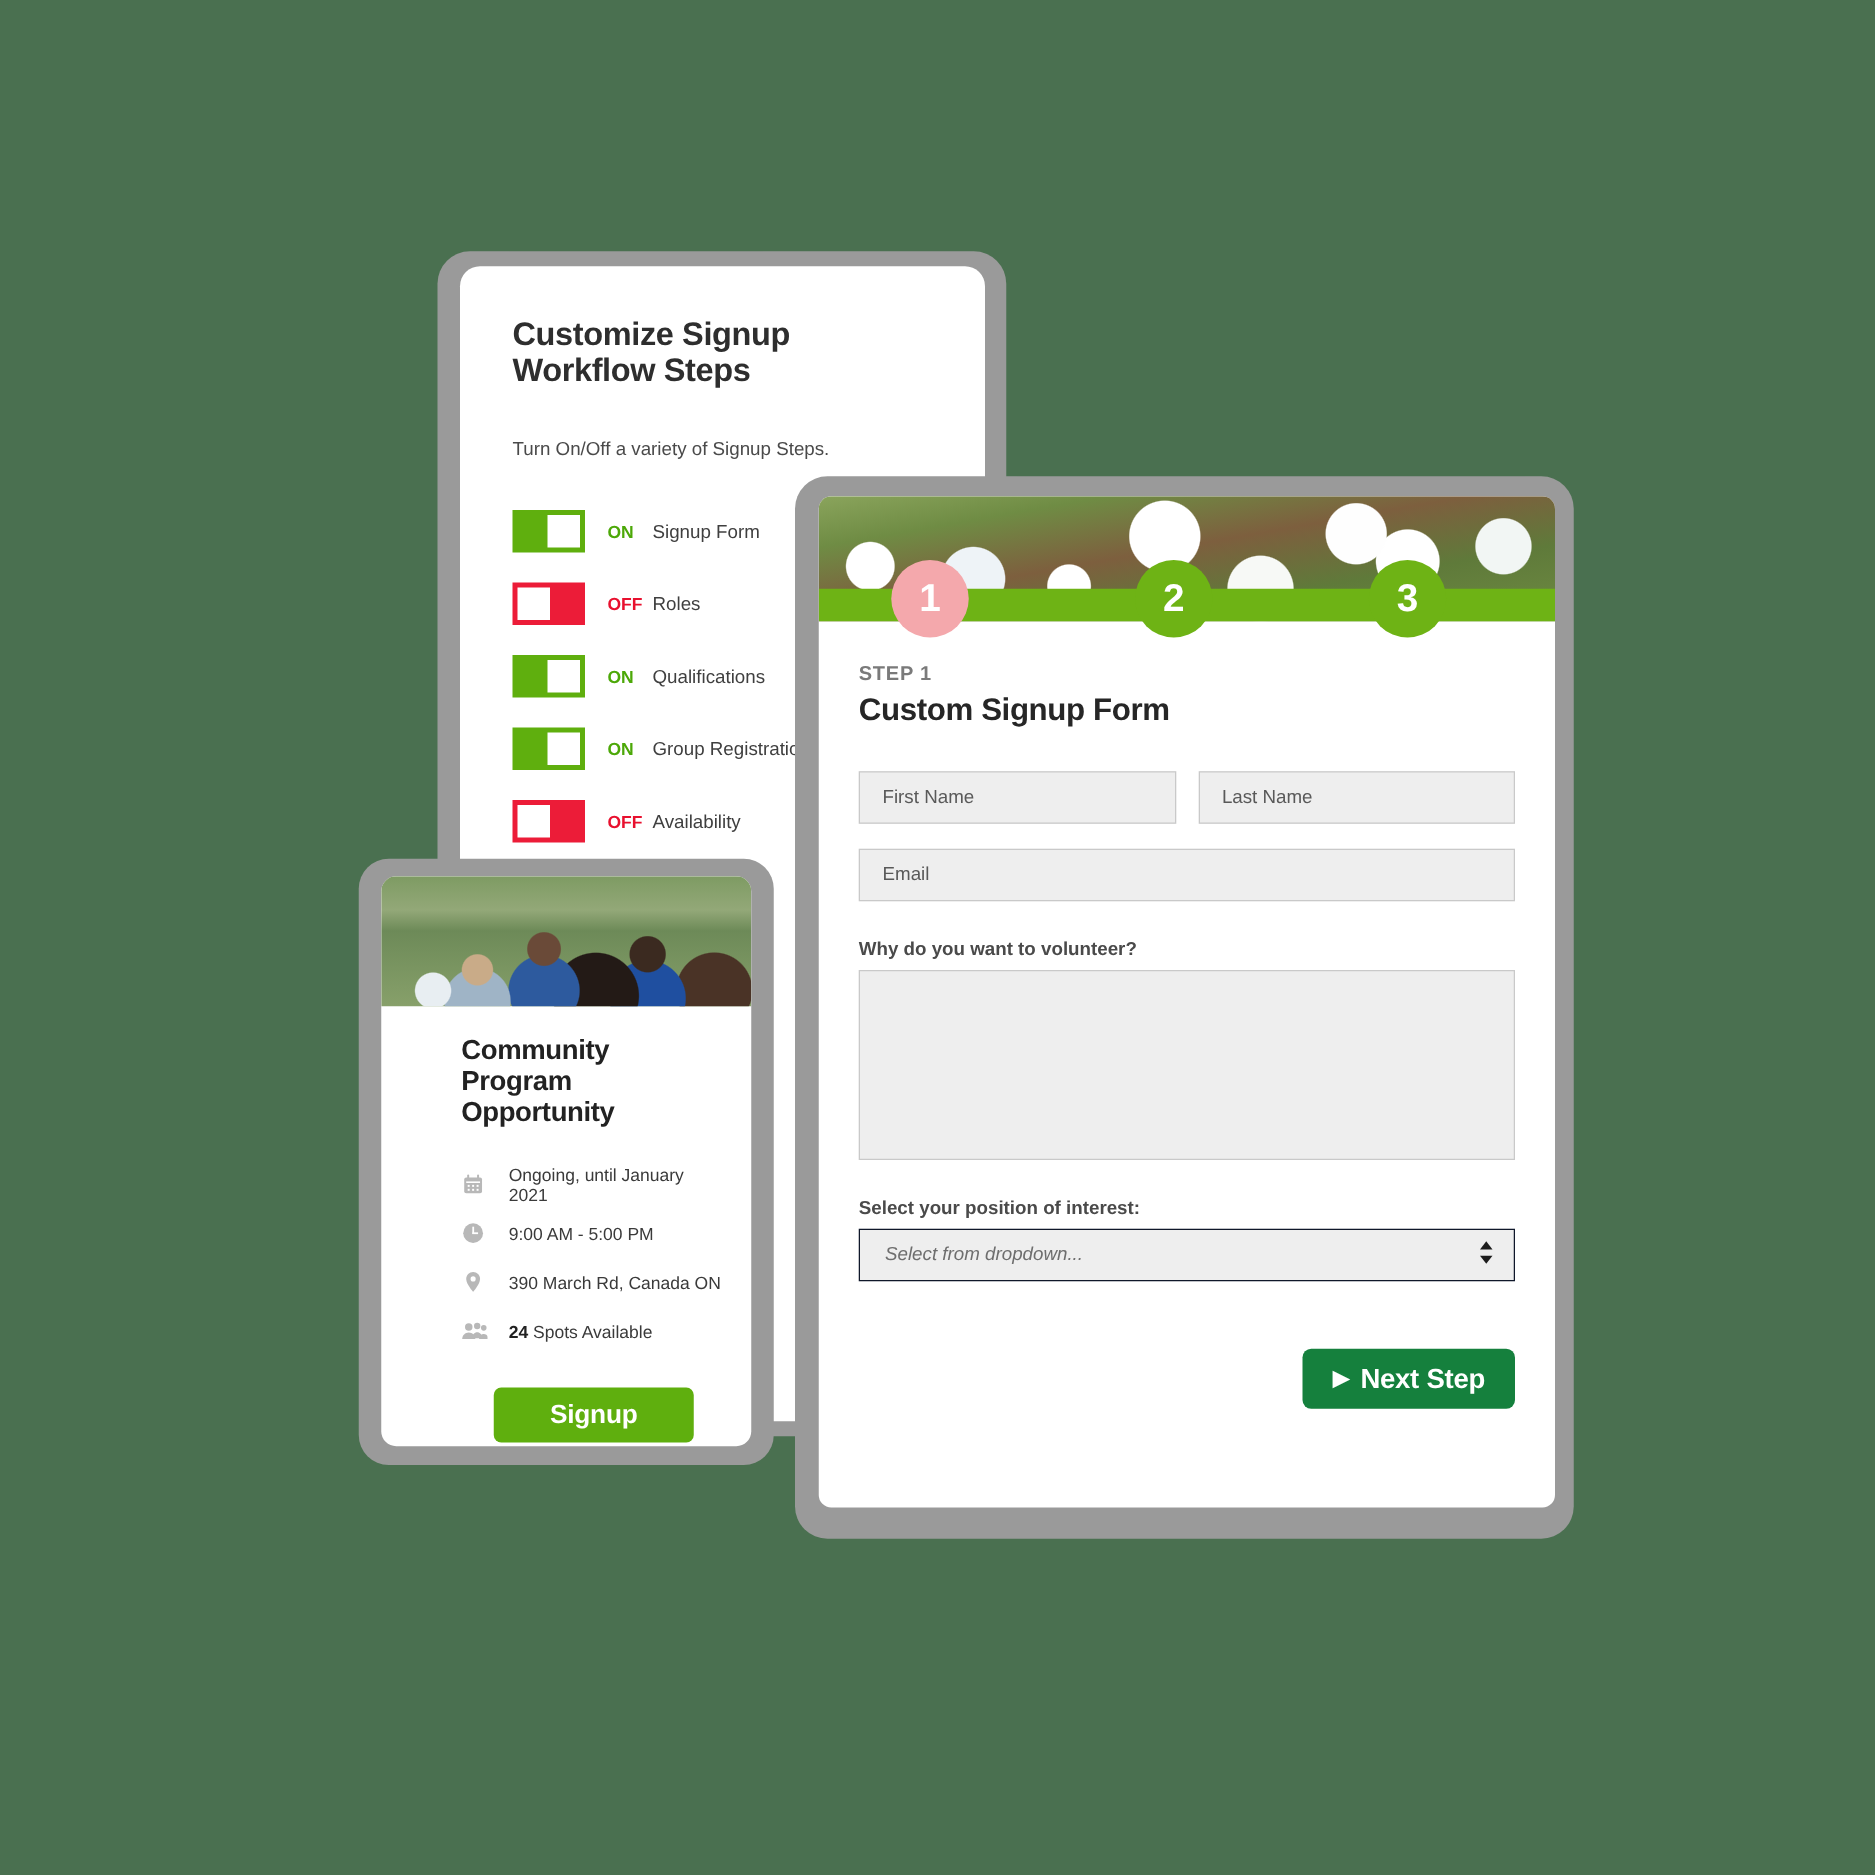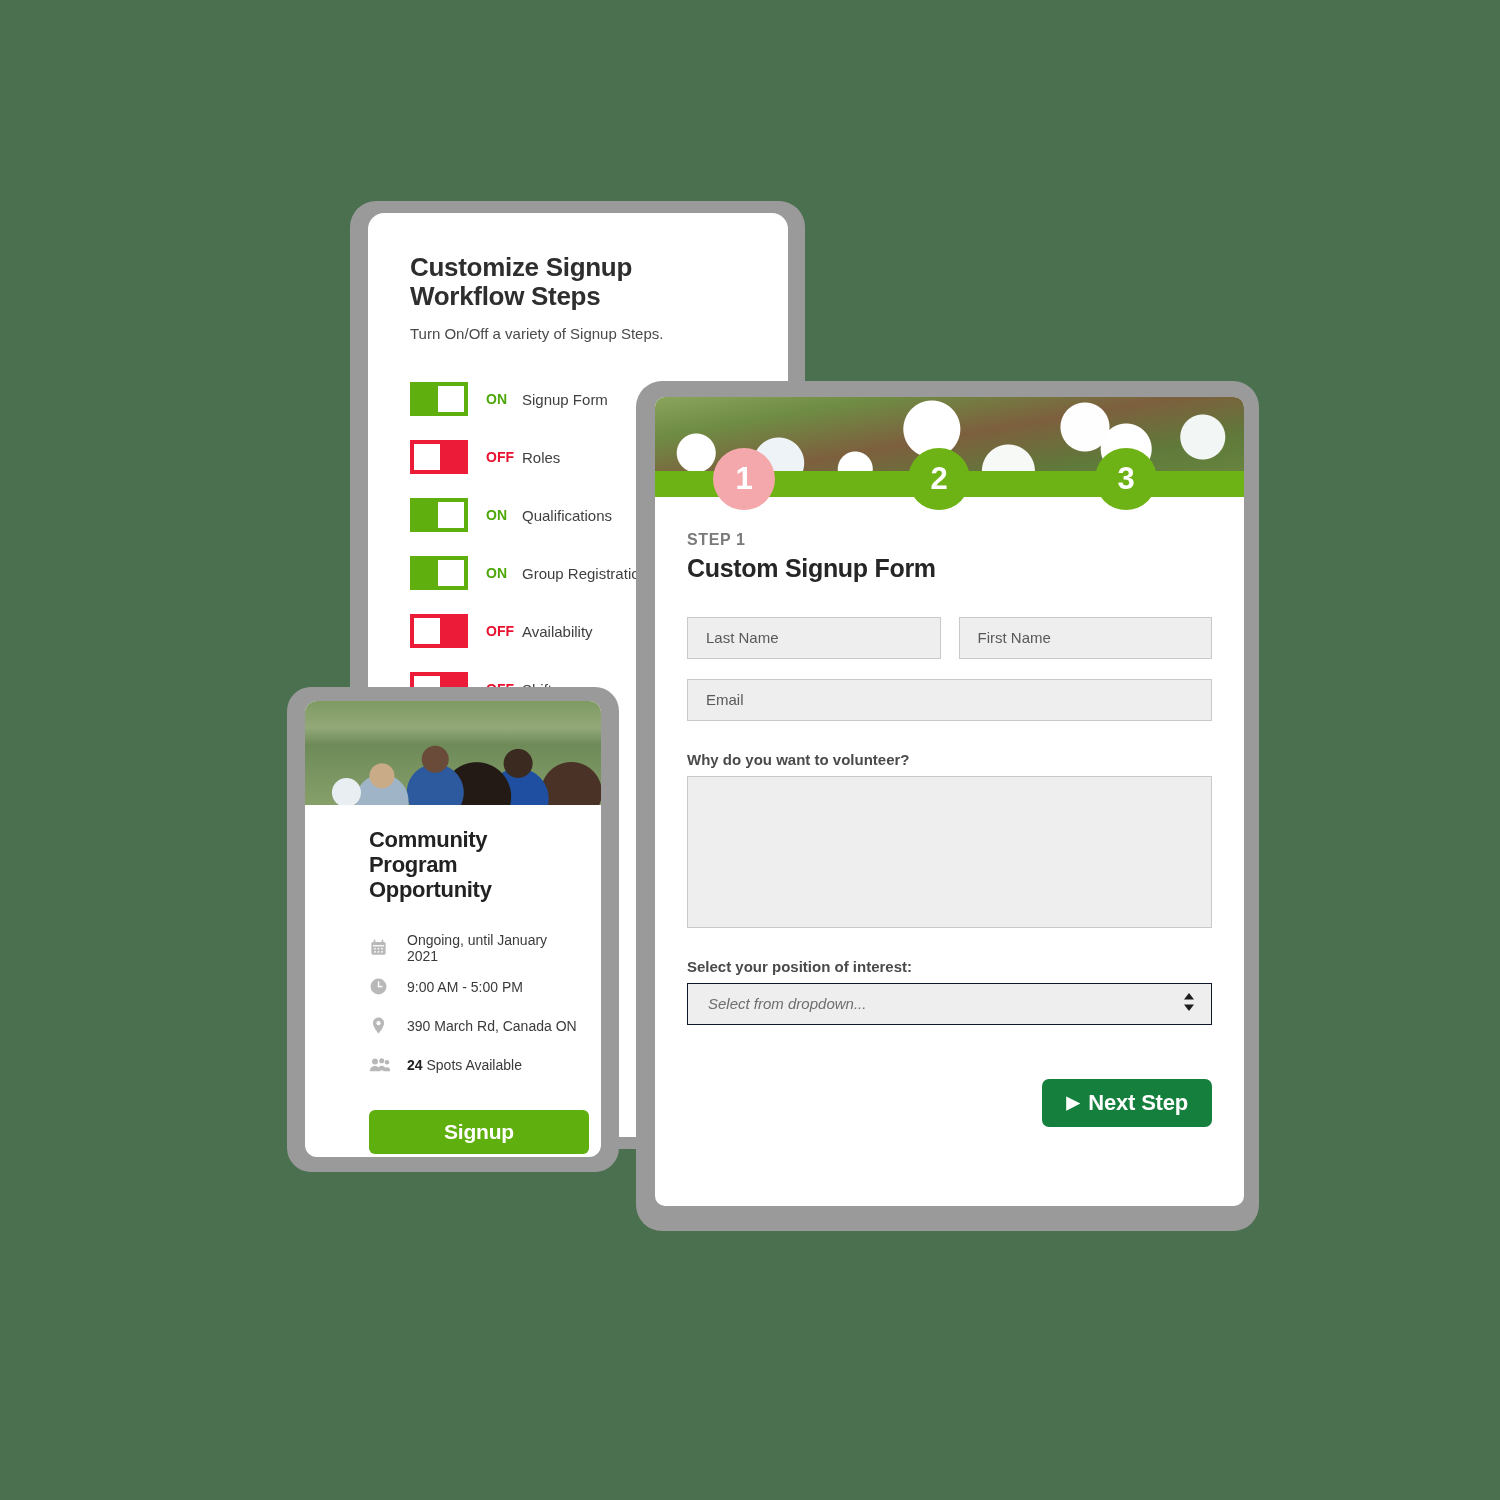--- a/index.html
+++ b/index.html
@@ -27,21 +27,21 @@
   #tablet1 { left: 350px; top: 201px; width: 455px; height: 948px; border-radius: 26px; }
   #tablet1-screen {
     left: 368px; top: 213px; width: 420px; height: 924px;
     border-radius: 16px;
   }
   .wf-pad { padding: 40px 42px 0 42px; }
   .wf-title {
     font-size: 26px; font-weight: bold; color: #2e2e2e;
     line-height: 1.12; letter-spacing: -0.3px;
   }
-  .wf-sub { margin-top: 14px; font-size: 15px; color: #4a4a4a; }
+  .wf-sub { margin-top: 40px; font-size: 15px; color: #4a4a4a; }
   .toggle-list { margin-top: 28px; }
   .toggle-row { display: flex; align-items: center; height: 58px; }
   .tgl {
     width: 58px; height: 34px; flex: none;
     display: flex; align-items: center; position: relative;
   }
   .tgl .track { position: absolute; inset: 0; }
   .tgl .knob {
     position: absolute; top: 4px; width: 26px; height: 26px;
     background: #fff;
@@ -83,21 +83,21 @@
     font-size: 22px; font-weight: bold; color: #222;
     line-height: 1.14; letter-spacing: -0.3px;
   }
   .meta-list { margin-top: 26px; }
   .meta-row { display: flex; align-items: center; height: 39px; }
   .meta-ico { width: 26px; flex: none; color: #b2b2b2; display: flex; align-items: center; }
   .meta-txt { margin-left: 12px; font-size: 14px; color: #3a3a3a; }
   .meta-txt b { color: #222; }
   .btn-signup {
     display: block; margin: 26px auto 0 auto;
-    width: 220px; height: 44px; line-height: 44px;
+    width: 160px; height: 44px; line-height: 44px;
     background: #5FAF0E; color: #fff; border: 0; border-radius: 6px;
     font-size: 21px; font-weight: bold; font-family: inherit; cursor: pointer;
     letter-spacing: -0.2px;
   }
 
   
   #tablet2 { left: 636px; top: 381px; width: 623px; height: 850px; border-radius: 26px; }
   #tablet2-screen {
     left: 655px; top: 397px; width: 589px; height: 809px;
     border-radius: 10px;
@@ -324,22 +324,22 @@
           <span>3</span>
         </div>
       </div>
     </div>
 
     <div class="form-pad">
       <div class="step-eyebrow">STEP 1</div>
       <div class="step-heading">Custom Signup Form</div>
 
       <div class="row-2">
+        <div class="fld">First Name</div>
         <div class="fld">Last Name</div>
-        <div class="fld">First Name</div>
       </div>
 
       <div class="fld fld-full">Email</div>
 
       <div class="fld-label">Why do you want to volunteer?</div>
       <div class="txtarea"></div>
 
       <div class="fld-label">Select your position of interest:</div>
       <div class="sel">
         <span>Select from dropdown...</span>

